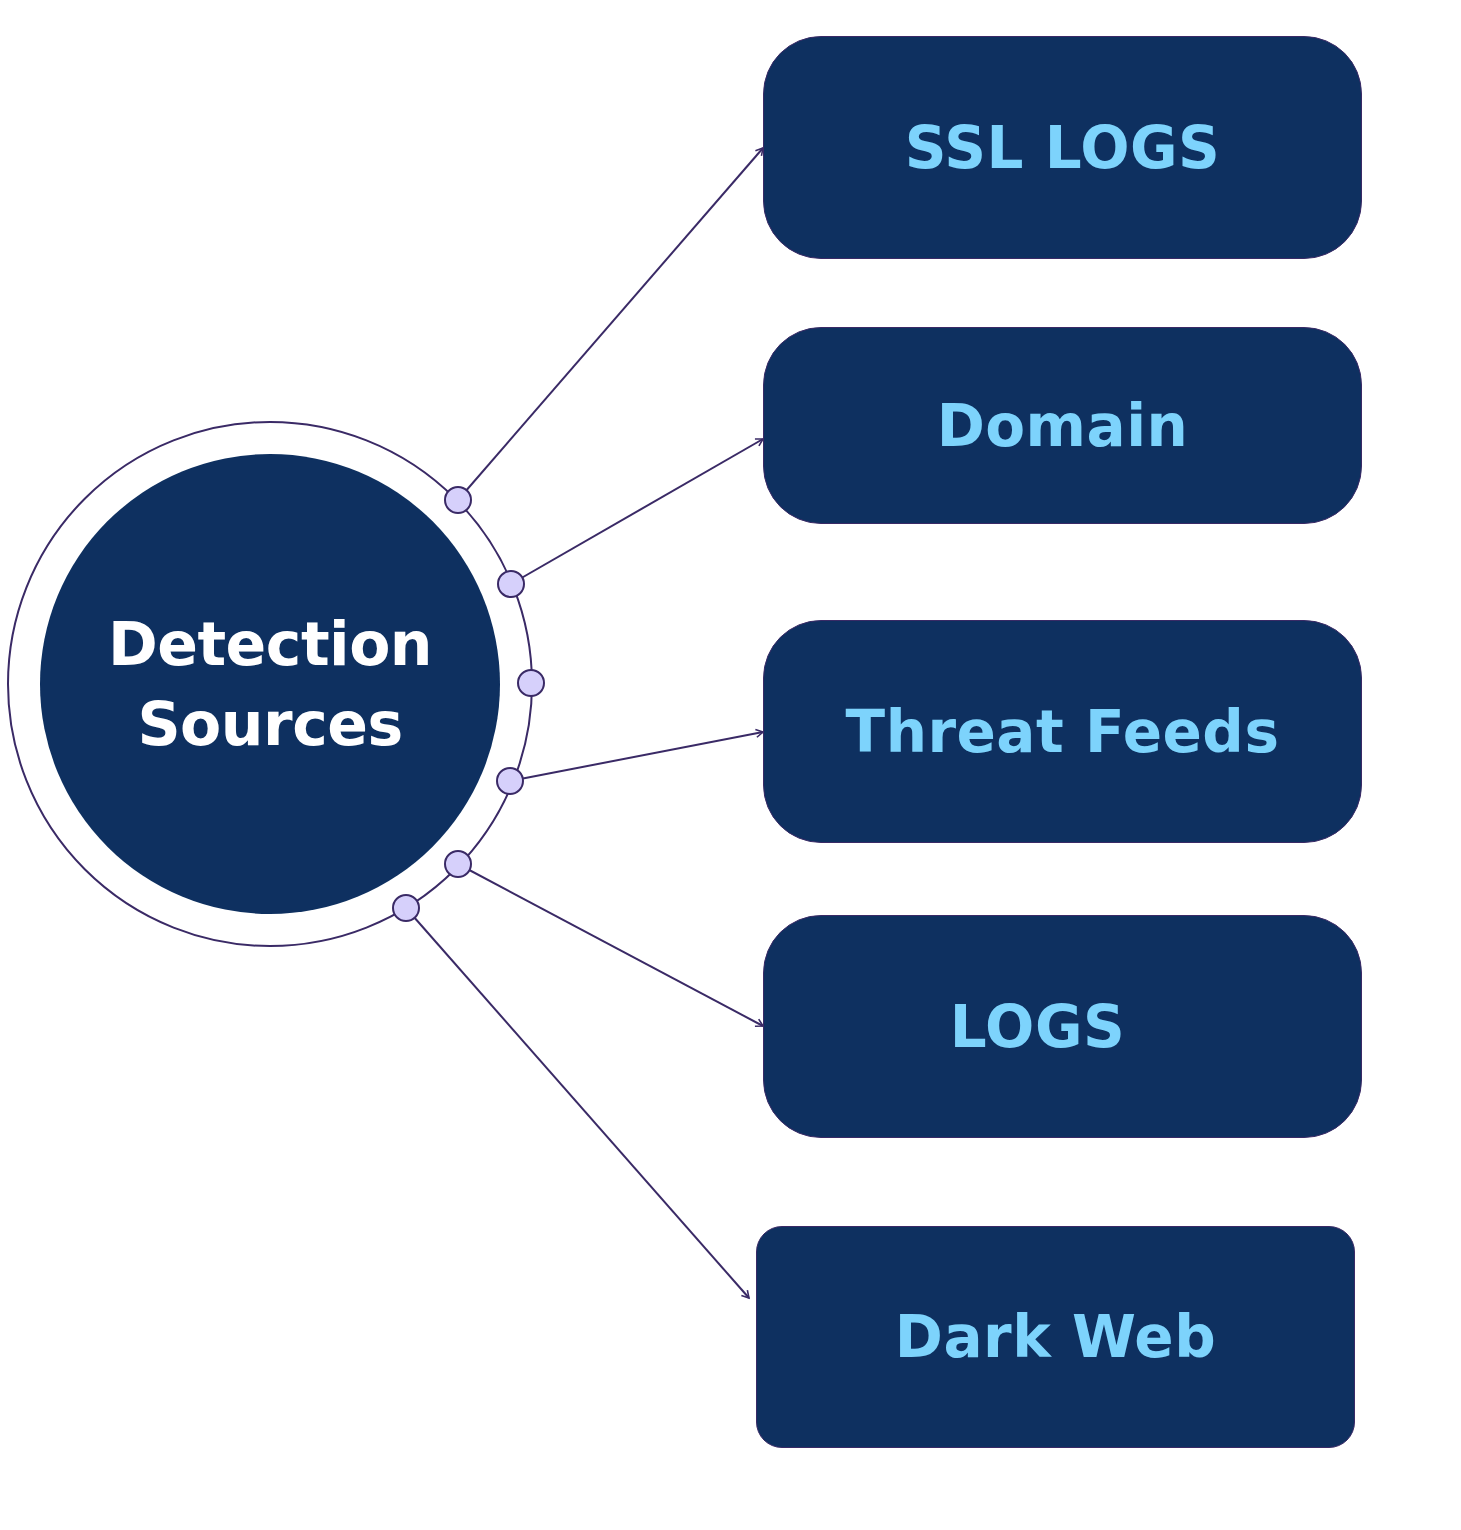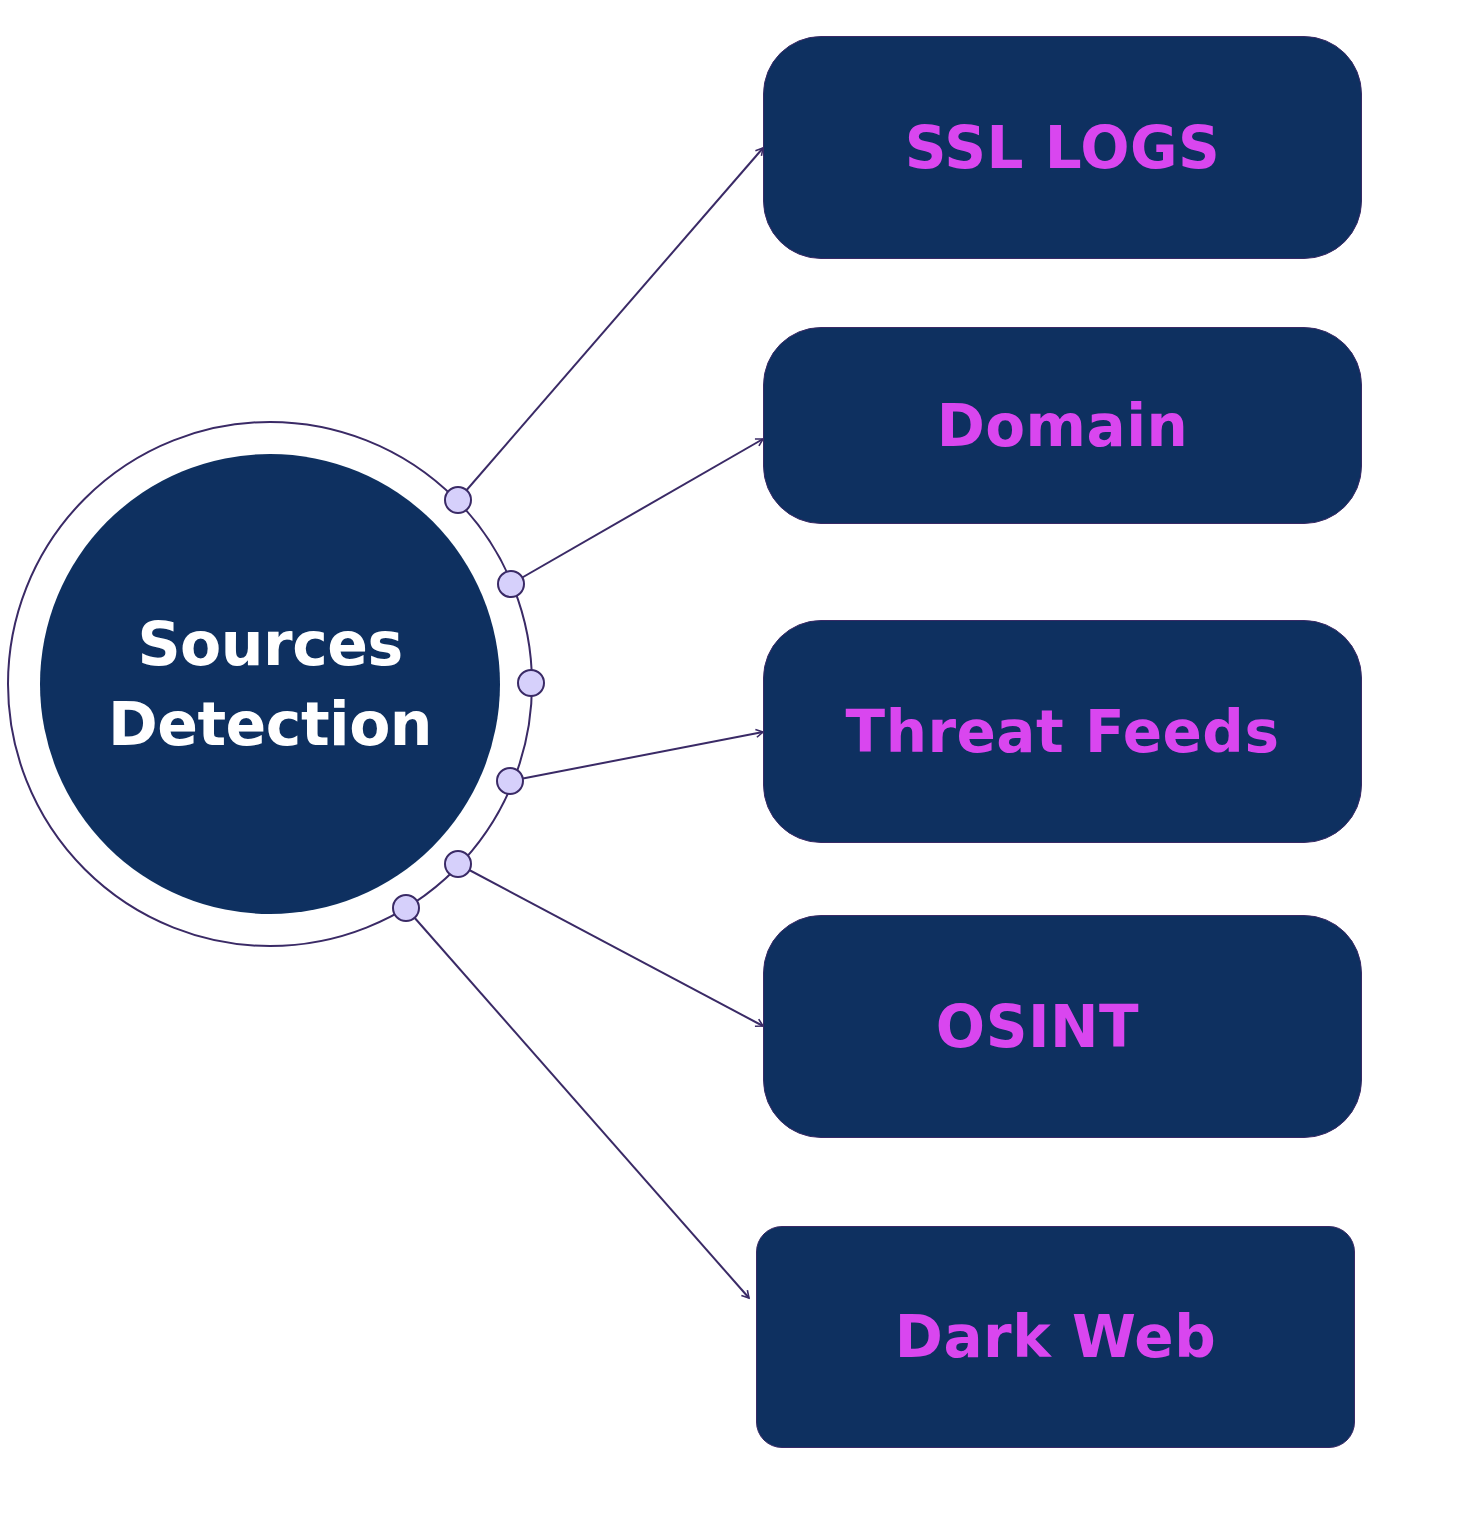--- a/index.html
+++ b/index.html
@@ -1,21 +1,21 @@
 <!DOCTYPE html>
 <html><head>
   <meta charset="utf-8">
   <style>
     html, body { margin: 0; padding: 0; background: #ffffff; }
     body { width: 1461px; height: 1530px; position: relative; overflow: hidden;
       font-family: "DejaVu Sans", "Liberation Sans", sans-serif; }
     #diagram { position: absolute; left: 0; top: 0; }
     .box { position: absolute; background: #0e3060; border: 1.5px solid #3a2a66; border-radius: 58px;
       box-sizing: border-box; display: flex; align-items: center; justify-content: center; text-align: center;
-      color: #d946ef; font-weight: bold; font-size: 58px; line-height: 92px; letter-spacing: 0.5px; }
+      color: #7dd3fc; font-weight: bold; font-size: 58px; line-height: 92px; letter-spacing: 0.5px; }
     .box span { display: block; }
     .hub { position: absolute; left: 40px; top: 454px; width: 460px; height: 460px; border-radius: 50%;
       background: #0e3060; display: flex; align-items: center; justify-content: center; text-align: center;
       color: #ffffff; font-weight: bold; font-size: 60px; line-height: 80px; letter-spacing: -0.5px; }
   </style>
 </head>
 <body>
 
 <svg id="diagram" width="1461" height="1530" viewBox="0 0 1461 1530">
   <defs>
@@ -34,38 +34,38 @@
   <circle cx="458" cy="500" r="13" fill="#d6d0fb" stroke="#3a2a66" stroke-width="2"></circle>
   <circle cx="511" cy="584" r="13" fill="#d6d0fb" stroke="#3a2a66" stroke-width="2"></circle>
   <circle cx="531" cy="683" r="13" fill="#d6d0fb" stroke="#3a2a66" stroke-width="2"></circle>
   <circle cx="510" cy="781" r="13" fill="#d6d0fb" stroke="#3a2a66" stroke-width="2"></circle>
   <circle cx="458" cy="864" r="13" fill="#d6d0fb" stroke="#3a2a66" stroke-width="2"></circle>
   <circle cx="406" cy="908" r="13" fill="#d6d0fb" stroke="#3a2a66" stroke-width="2"></circle>
 </svg>
 
 <div class="hub">
   <div>
+    <span style="display:block">Detection</span>
     <span style="display:block">Sources</span>
-    <span style="display:block">Detection</span>
   </div>
 </div>
 
 <div class="box" style="left:763px; top:36px; width:599px; height:223px;">
   <span>SSL LOGS</span>
 </div>
 
 <div class="box" style="left:763px; top:327px; width:599px; height:197px;">
   <div>
     <span>Domain</span>
   </div>
 </div>
 
 <div class="box" style="left:763px; top:620px; width:599px; height:223px;">
   <span>Threat Feeds</span>
 </div>
 
 <div class="box" style="left:763px; top:915px; width:599px; height:223px;">
-  <span style="margin-left:-50px">OSINT</span>
+  <span style="margin-left:-50px">LOGS</span>
 </div>
 
 <div class="box" style="left:756px; top:1226px; width:599px; height:222px;border-radius:26px;">
   <span>Dark Web</span>
 </div>
 
 </body></html>

